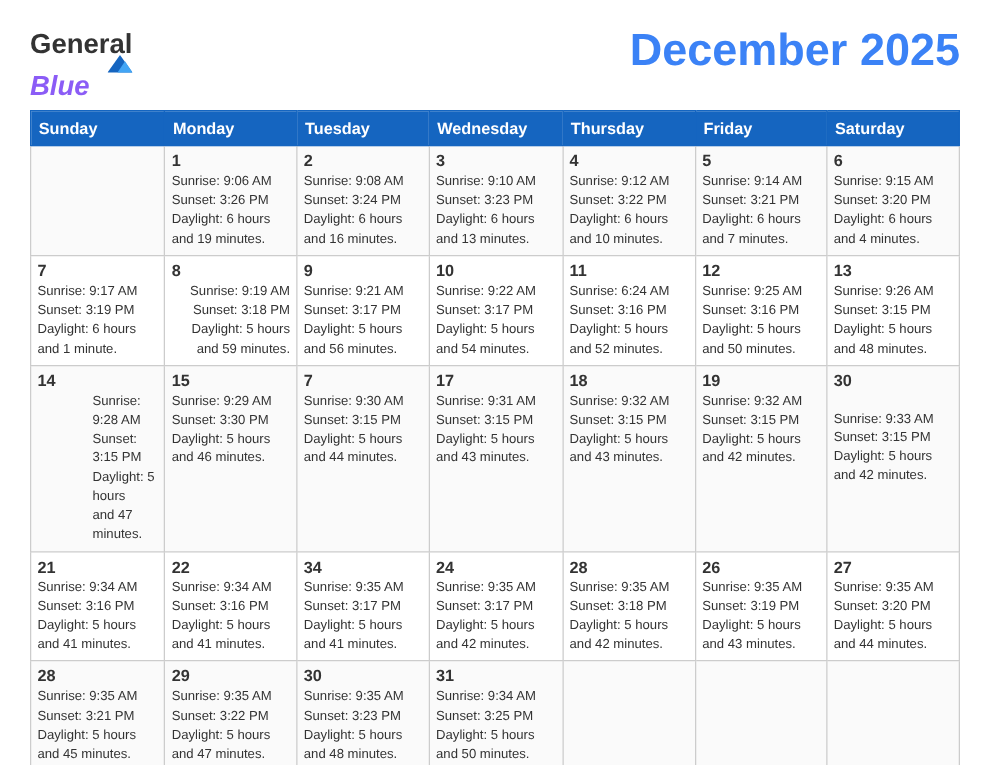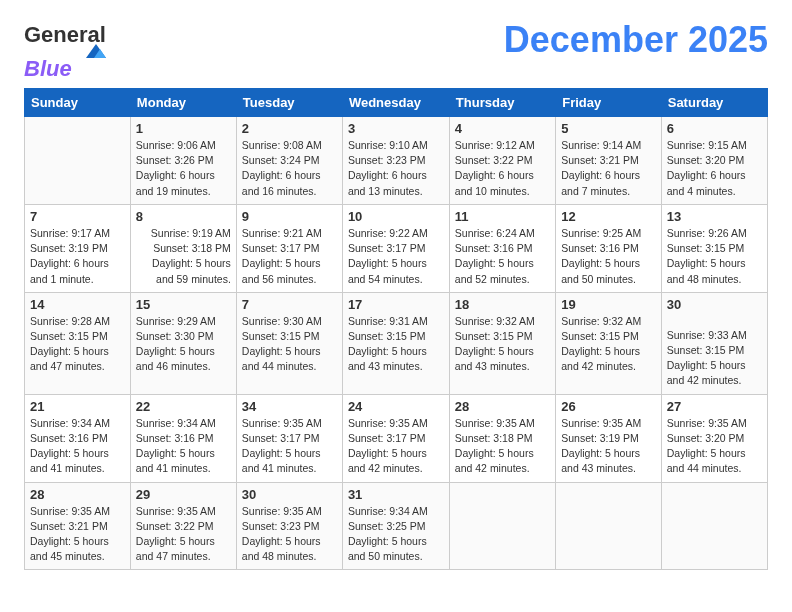--- a/index.html
+++ b/index.html
@@ -208,21 +208,21 @@
           <span class="day-num">13</span>
           <div class="day-info" style="white-space: pre-line;">Sunrise: 9:26 AM
 Sunset: 3:15 PM
 Daylight: 5 hours
 and 48 minutes.</div>
         </td>
       </tr>
       <tr>
         <td>
           <span class="day-num">14</span>
-          <div class="day-info" style="white-space: pre-line;">Sunrise: 9:28 AM
+          <div class="day-info" style="white-space: pre-line; margin-left: 44px;">Sunrise: 9:28 AM
 Sunset: 3:15 PM
 Daylight: 5 hours
 and 47 minutes.</div>
         </td>
         <td>
           <span class="day-num">15</span>
           <div class="day-info" style="white-space: pre-line;">Sunrise: 9:29 AM
 Sunset: 3:30 PM
 Daylight: 5 hours
 and 46 minutes.</div>

